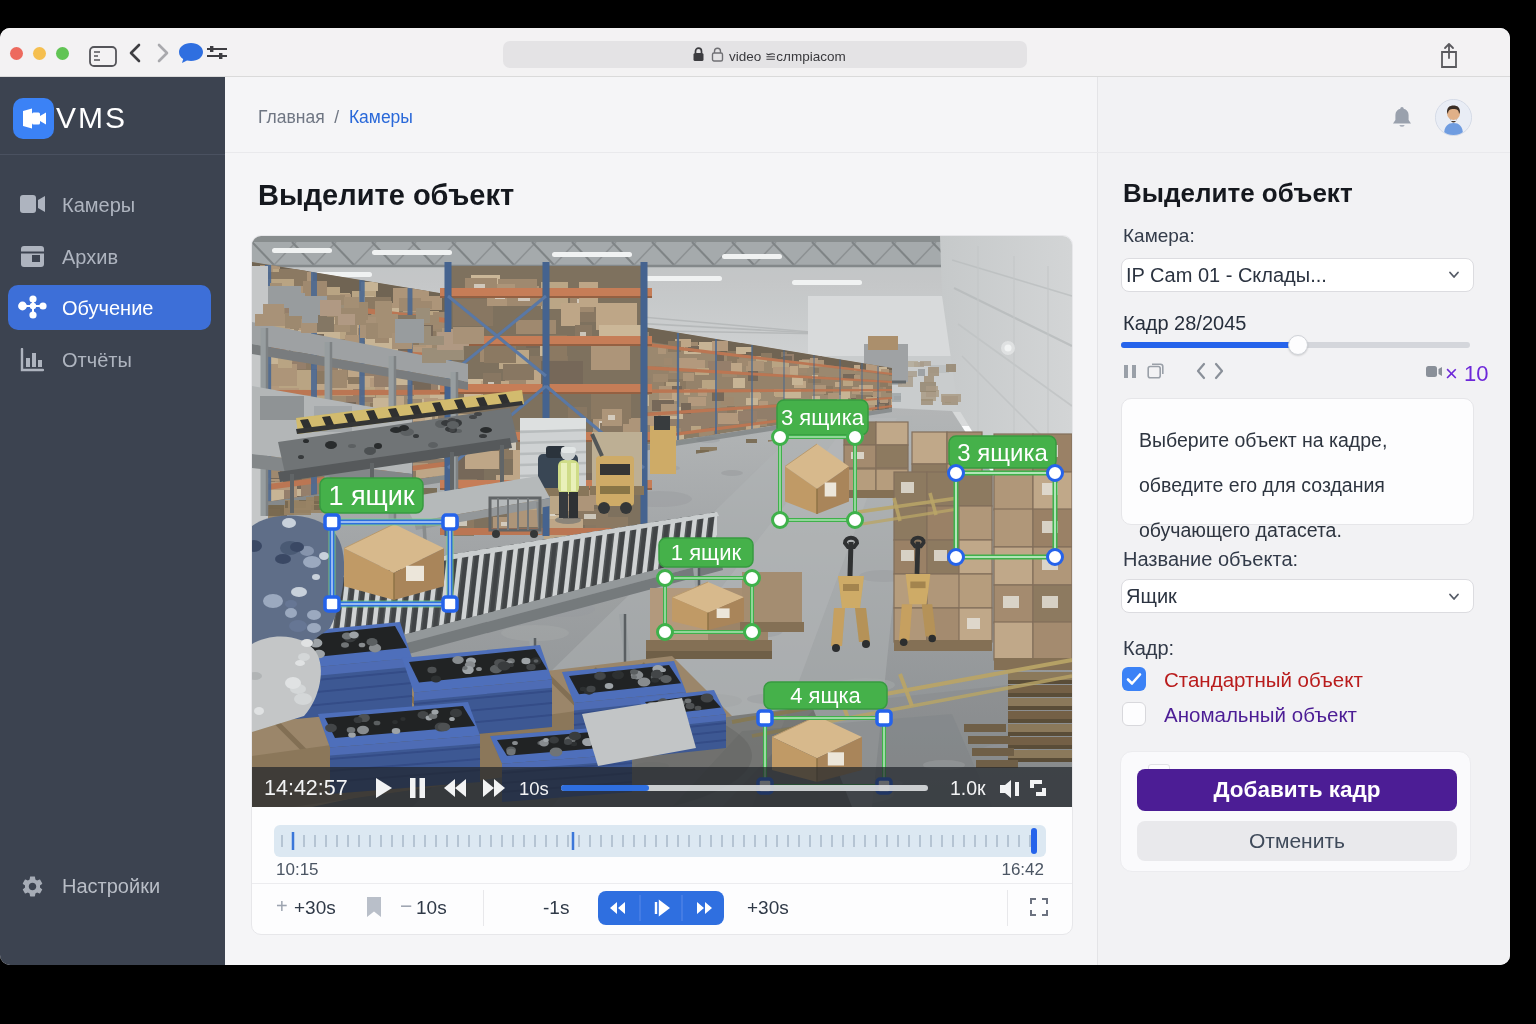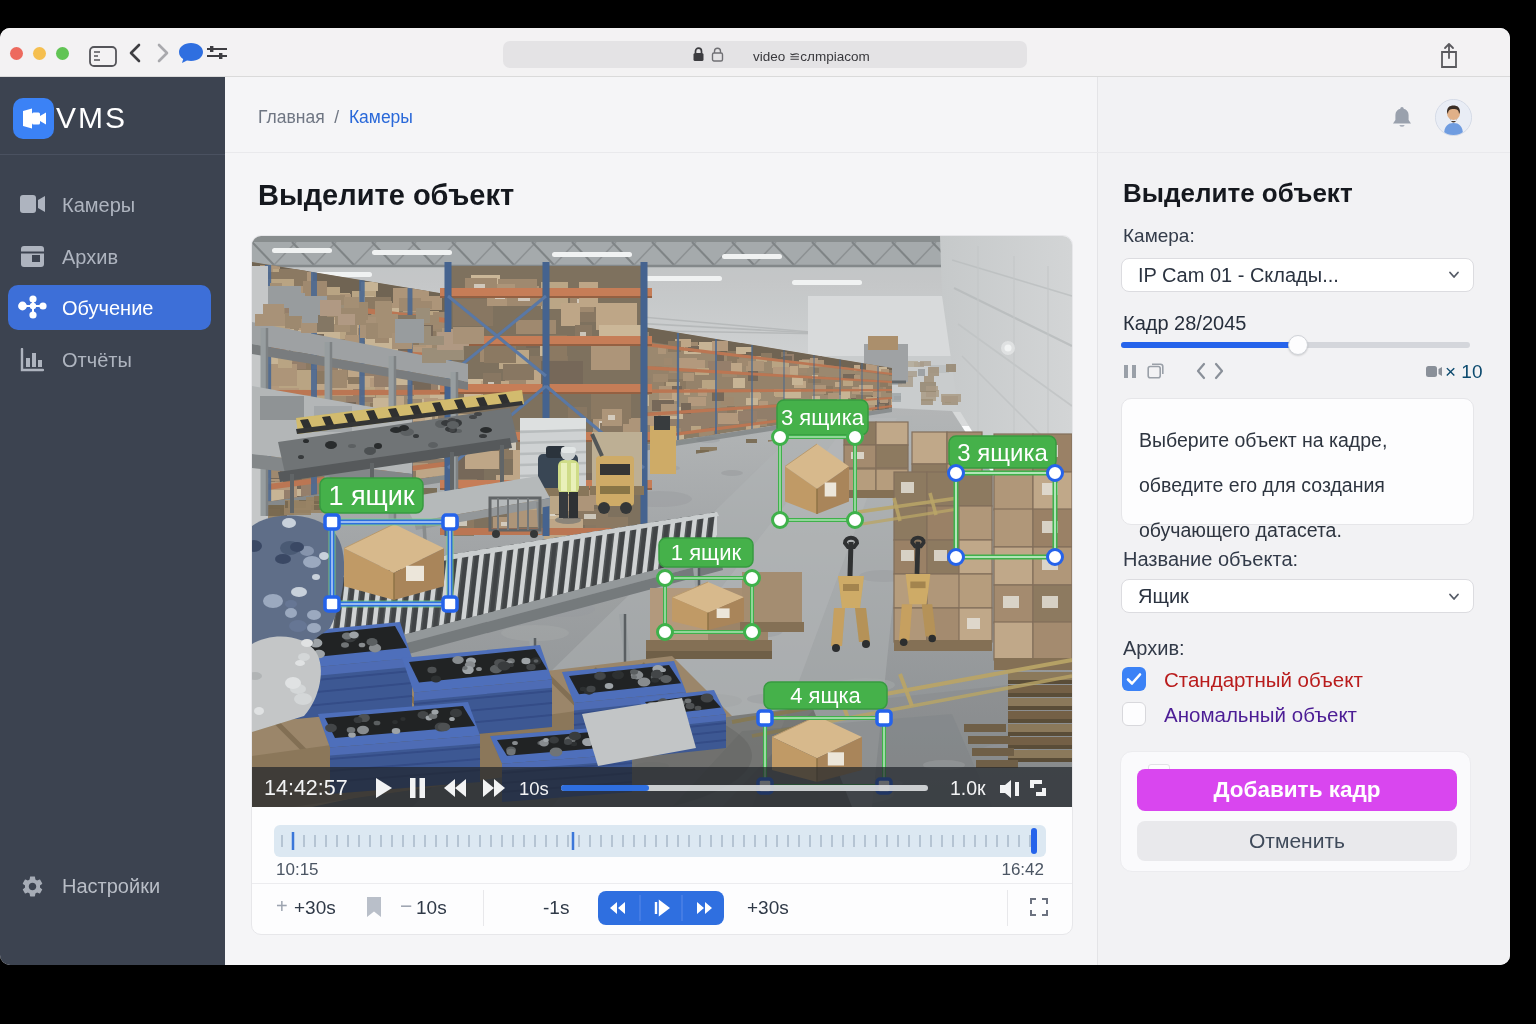--- a/index.html
+++ b/index.html
@@ -20,21 +20,21 @@
   .nav-item { position:absolute; left:0; width:225px; height:30px; color:#aeb4bf;
     font-size:20px; }
   .nav-item .txt { position:absolute; left:62px; top:50%; transform:translateY(-50%); }
   #hdrline { position:absolute; left:225px; top:124px; width:1285px; height:1px; background:#e9e9ec; }
   #card { position:absolute; left:251px; top:207px; width:822px; height:700px;
     background:#fdfdfe; border:1px solid #e7e7ea; border-radius:10px; }
   #scene { position:absolute; left:0; top:0; width:820px; height:571px;
     border-radius:9px 9px 0 0; overflow:hidden; }
   .sel { position:absolute; left:1121px; width:353px; height:34px; background:#fff;
     border:1px solid #dcdce0; border-radius:8px; color:#2b3340; font-size:20px;
-    line-height:32px; padding-left:16px; }
+    line-height:32px; padding-left:4px; }
   .chev { position:absolute; width:12px; height:12px; }
   .ptxt { position:absolute; left:1123px; color:#333b49; font-size:19px; }
 </style>
 </head>
 <body>
 
 <div id="win">
 
   <div id="toolbar"></div>
   <div class="tl" style="left:10px; background:#ed6a5e;"></div>
@@ -63,21 +63,21 @@
   </svg>
   <div class="abs" style="left:503px; top:13px; width:524px; height:27px; background:#e4e3e5; border-radius:7px;"></div>
   <svg class="abs" style="left:692px; top:19px;" width="13" height="15" viewBox="0 0 13 15">
     <rect x="1.5" y="6" width="10" height="8" rx="1.5" fill="#3c3c40"></rect>
     <path d="M3.5 6 V4.2 A3 3 0 0 1 9.5 4.2 V6" fill="none" stroke="#3c3c40" stroke-width="1.7"></path>
   </svg>
   <svg class="abs" style="left:711px; top:19px;" width="13" height="15" viewBox="0 0 13 15">
     <rect x="1.5" y="6" width="10" height="8" rx="1.5" fill="none" stroke="#707074" stroke-width="1.4"></rect>
     <path d="M3.5 6 V4.2 A3 3 0 0 1 9.5 4.2 V6" fill="none" stroke="#707074" stroke-width="1.4"></path>
   </svg>
-  <div class="abs" style="left:729px; top:19.5px; font-size:13.5px; color:#39393d;margin-left:24px;">video&nbsp;≌cлmpіacom</div>
+  <div class="abs" style="left:729px; top:19.5px; font-size:13.5px; color:#39393d;">video&nbsp;≌cлmpіacom</div>
   <svg class="abs" style="left:1438px; top:14px;" width="22" height="28" viewBox="0 0 22 28">
     <path d="M4 10 H18 V25 H4 Z" fill="none" stroke="#5a5a5e" stroke-width="1.8"></path>
     <path d="M11 2 V16 M7 6 L11 2 L15 6" fill="none" stroke="#5a5a5e" stroke-width="1.8" stroke-linecap="round" stroke-linejoin="round"></path>
   </svg>
 
   <div id="sidebar"></div>
   <div class="abs" style="left:0; top:49px; width:225px; height:78px; background:#3c4350; border-bottom:1px solid #4a5160;"></div>
   <div class="abs" style="left:13px; top:70px; width:41px; height:41px; border-radius:10px; background:#3b82f6;"></div>
   <svg class="abs" style="left:21px; top:80px;" width="26" height="21" viewBox="0 0 26 21">
     <path d="M2 3 L11 0.5 V20.5 L2 18 Z" fill="#fff"></path>
@@ -1887,34 +1887,34 @@
     <rect x="1.2" y="3.5" width="12" height="11.2" rx="2" fill="none" stroke="#9aa0a8" stroke-width="1.6"></rect>
     <path d="M5 1.2 H13.5 C14.8 1.2 15.8 2.2 15.8 3.5 V11" fill="none" stroke="#9aa0a8" stroke-width="1.6"></path>
   </svg>
   <svg class="abs" style="left:1196px; top:334px;" width="28" height="18" viewBox="0 0 28 18">
     <path d="M8 2 L2 9 L8 16 M20 2 L26 9 L20 16" fill="none" stroke="#8a9099" stroke-width="2.2" stroke-linecap="round" stroke-linejoin="round"></path>
   </svg>
   <svg class="abs" style="left:1426px; top:338px;" width="16" height="11" viewBox="0 0 16 11">
     <rect x="0" y="0" width="11" height="11" rx="2.5" fill="#8a9099"></rect>
     <path d="M12.5 3 L16 1 V10 L12.5 8 Z" fill="#8a9099"></path>
   </svg>
-  <div class="abs" style="left:1445px; top:333px; font-size:19px; color:#0c4a6e;text-align:center;">× 10</div>
+  <div class="abs" style="left:1445px; top:333px; font-size:22px; color:#6d28d9;text-align:center;">× 10</div>
   <div class="abs" style="left:1121px; top:370px; width:353px; height:127px; background:#fdfdfe; border:1px solid #e6e6e9; border-radius:10px;"></div>
   <div class="abs" style="left:1139px; top:390px; width:320px; font-size:19.5px; color:#2e3540; line-height:45px;">Выберите объект на кадре, обведите его для создания обучающего датасета.</div>
   <div class="ptxt" style="top:520px; font-size:20px;">Название объекта:</div>
   <div class="sel" style="top:551px;">Ящик</div>
   <svg class="chev" style="left:1448px; top:563px;" viewBox="0 0 12 12">
     <path d="M2 3.5 L6 8 L10 3.5" fill="none" stroke="#555b66" stroke-width="1.8" stroke-linecap="round" stroke-linejoin="round"></path>
   </svg>
-  <div class="ptxt" style="top:609px; font-size:20px;">Архив:</div>
+  <div class="ptxt" style="top:609px; font-size:20px;">Кадр:</div>
   <div class="abs" style="left:1122px; top:639px; width:24px; height:24px; background:#3b82f6; border-radius:6px;">
     <svg width="24" height="24" viewBox="0 0 24 24">
         <path d="M6 12.5 L10 16.5 L18 7.5" fill="none" stroke="#fff" stroke-width="2.6" stroke-linecap="round" stroke-linejoin="round"></path>
       </svg>
   </div>
   <div class="abs" style="left:1164px; top:640px; font-size:20.5px; color:#b91c1c;">Стандартный объект</div>
   <div class="abs" style="left:1122px; top:674px; width:24px; height:24px; background:#fdfdfe; border:1px solid #d8d8dc; border-radius:6px;"></div>
   <div class="abs" style="left:1164px; top:675px; font-size:20.5px; color:#4c1d95;">Аномальный объект</div>
   <div class="abs" style="left:1120px; top:723px; width:351px; height:121px; background:#fafafc; border:1px solid #ececef; border-radius:12px;"></div>
   <div class="abs" style="left:1148px; top:736px; width:22px; height:9px; background:#fdfdfe; border:1px solid #e2e2e6; border-radius:3px 3px 0 0;"></div>
-  <div class="abs" style="left:1137px; top:741px; width:320px; height:42px; background:#d946ef; border-radius:8px; color:#fff; font-size:22.5px; font-weight:bold; text-align:center; line-height:42px;">Добавить кадр</div>
+  <div class="abs" style="left:1137px; top:741px; width:320px; height:42px; background:#4c1d95; border-radius:8px; color:#fff; font-size:22.5px; font-weight:bold; text-align:center; line-height:42px;">Добавить кадр</div>
   <div class="abs" style="left:1137px; top:793px; width:320px; height:40px; background:#e9e9ec; border-radius:8px; color:#3f4a5a; font-size:21px; text-align:center; line-height:40px;">Отменить</div>
 </div>
 
 </body></html>

